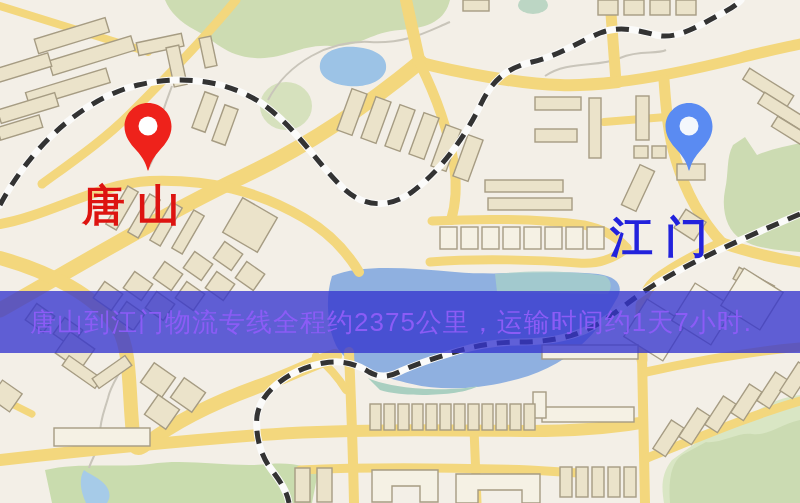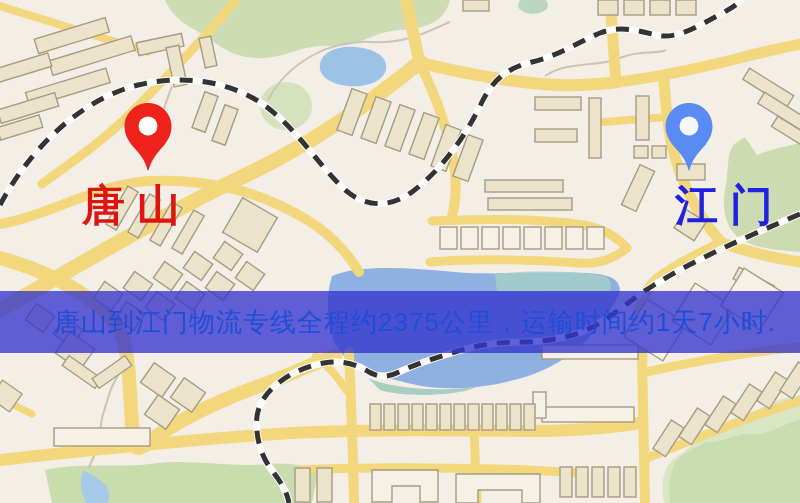--- a/index.html
+++ b/index.html
@@ -10,24 +10,24 @@
   .rd{stroke:#f3d77d;fill:none;stroke-linecap:round;}
   .rlw{stroke:#fbfbfa;stroke-width:7;fill:none;stroke-linecap:round;}
   .rlb{stroke:#333333;stroke-width:5;fill:none;stroke-dasharray:13 10;}
   .ctr{stroke:#c9c5ba;stroke-width:2;fill:none;}
   .pin{position:absolute;width:54px;height:74px;}
   .pin-origin{left:121px;top:100px;}
   .pin-dest{left:662px;top:100px;}
   .city-label{position:absolute;top:177px;font-size:43px;font-weight:700;letter-spacing:12px;white-space:nowrap;
     text-shadow:0 0 2px rgba(255,255,255,.35);}
   .label-origin{left:82px;color:#dd1410;}
-  .label-dest{left:675px;color:#2222dc;}
+  .label-dest{left:610px;color:#2222dc;margin-top:32px;}
   .banner{position:absolute;left:0;top:291px;width:800px;height:62px;background:rgba(53,53,206,0.78);
-    color:#1d4ed8;font-size:26px;line-height:62px;letter-spacing:1px;padding-left:30px;box-sizing:border-box;
-    white-space:nowrap;text-align:center;}
+    color:#8b5cf6;font-size:26px;line-height:62px;letter-spacing:1px;padding-left:30px;box-sizing:border-box;
+    white-space:nowrap;}
 </style>
 </head>
 <body>
 
 <div class="stage">
 
   <svg class="map" width="800" height="503" viewBox="0 0 800 503">
 
     <rect x="0" y="0" width="800" height="503" fill="#f3efe7"></rect>
 

